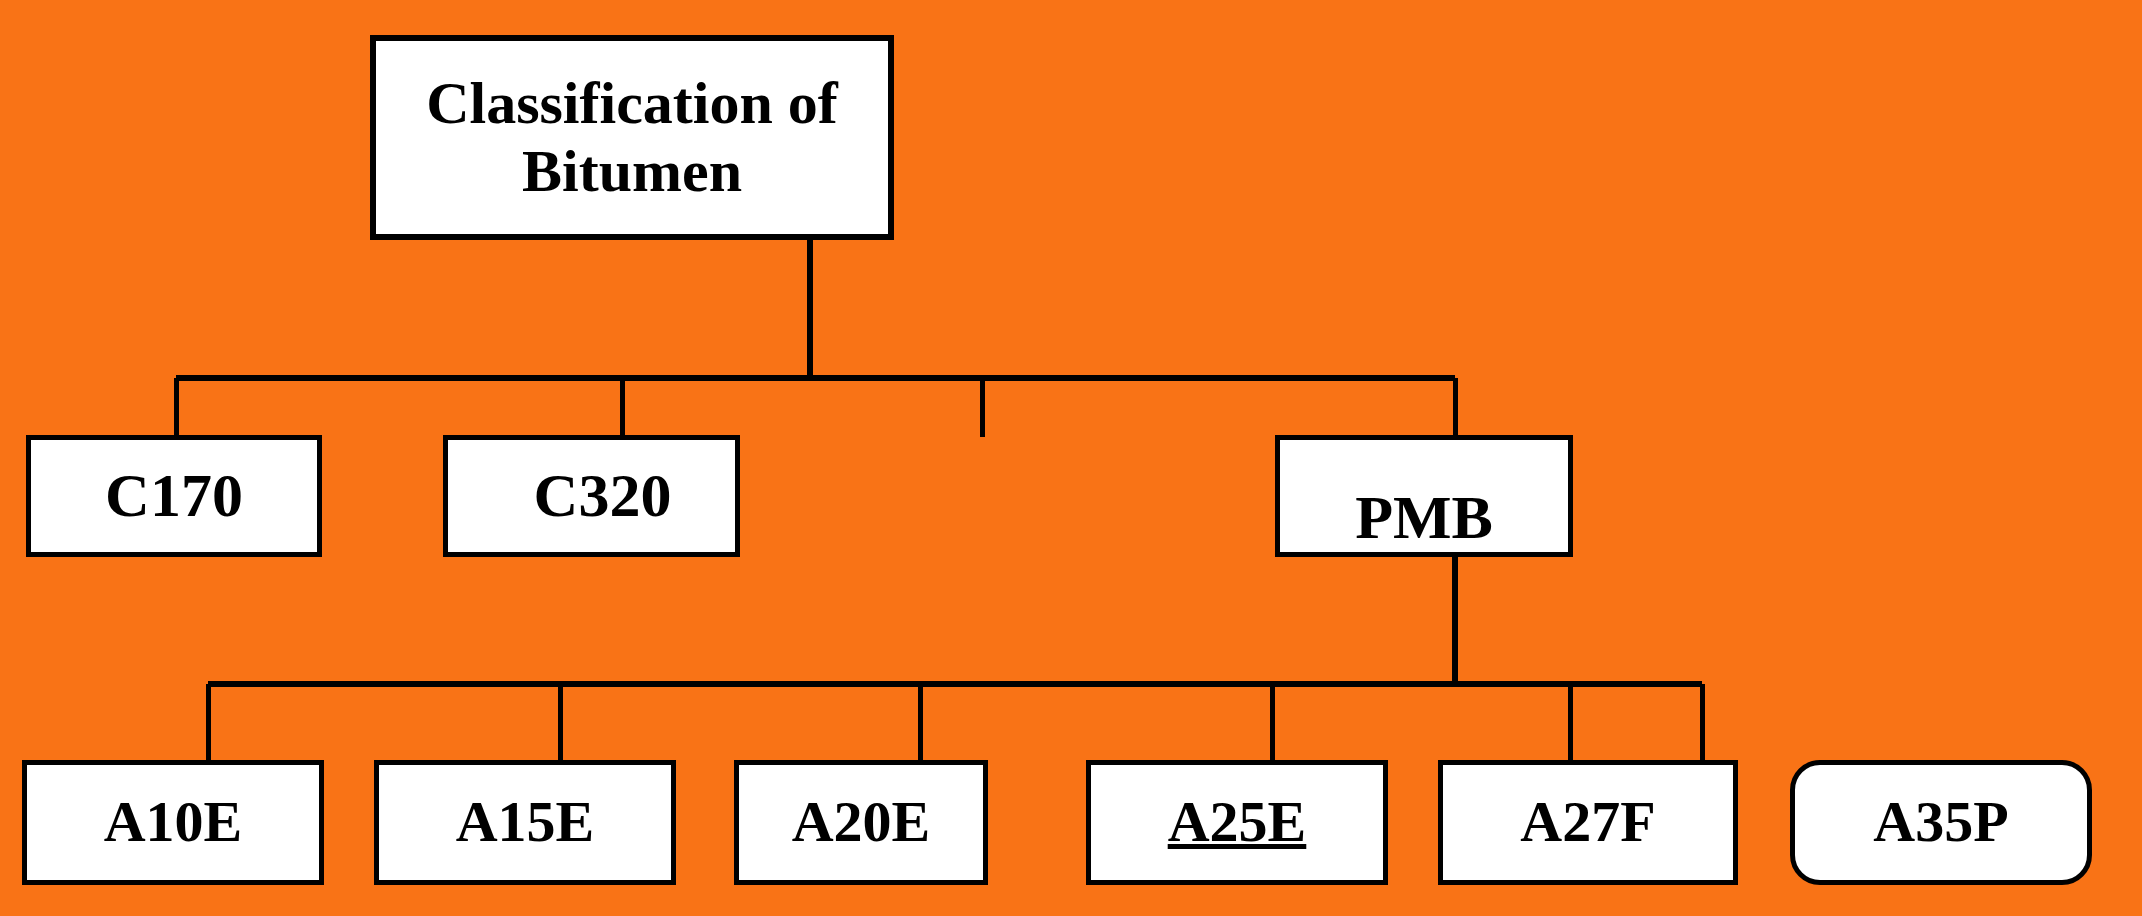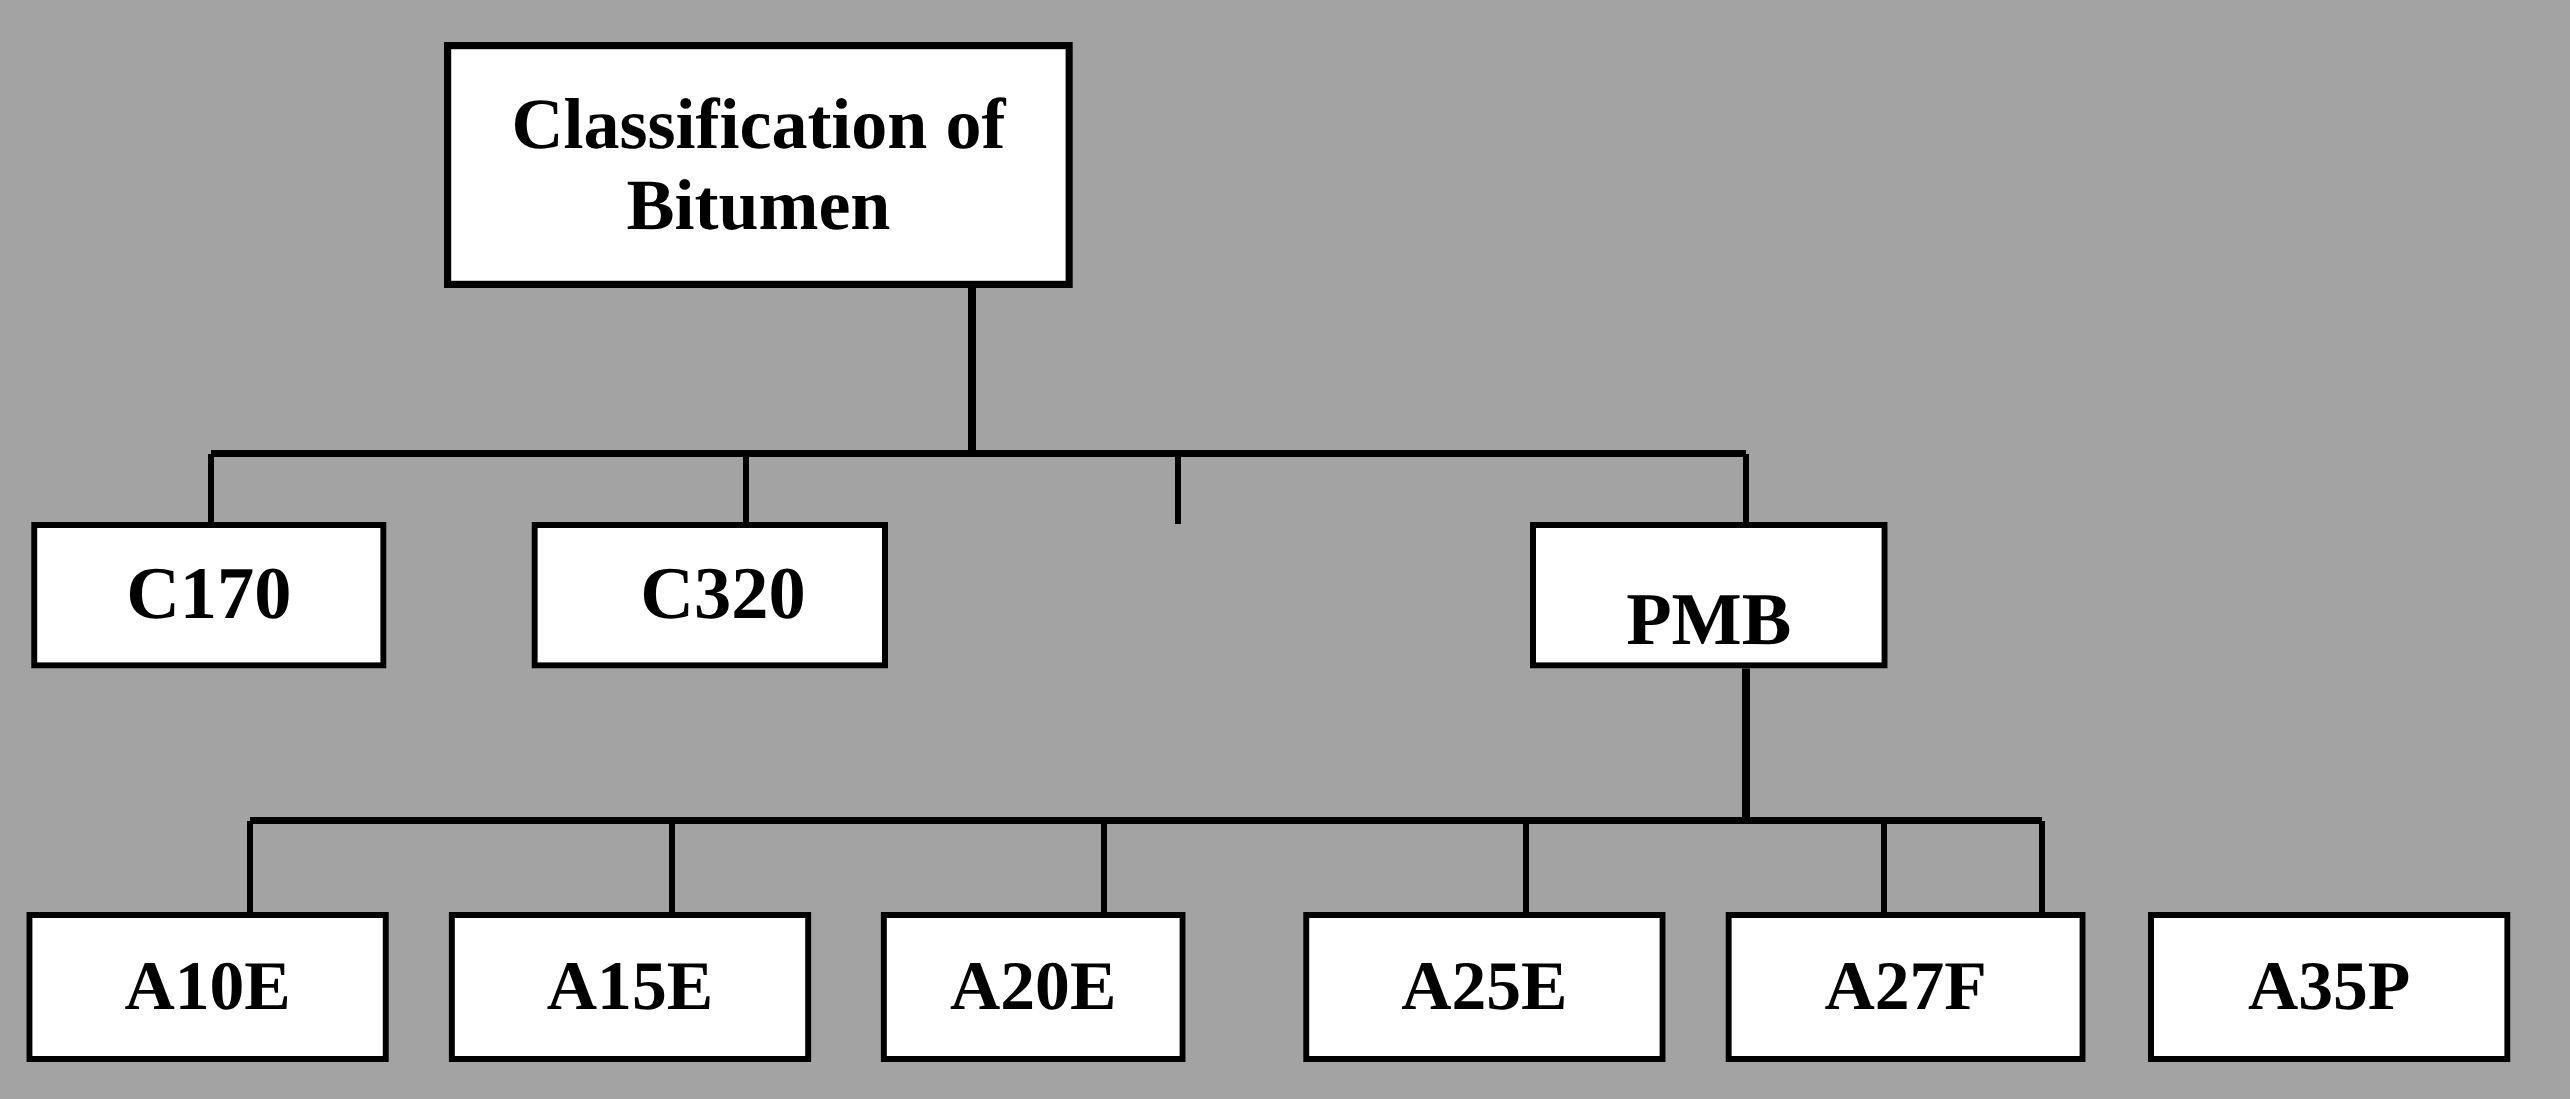--- a/index.html
+++ b/index.html
@@ -5,21 +5,21 @@
 <style>
   html, body {
     margin: 0;
     padding: 0;
     background: #ffffff;
   }
   #diagram-root {
     position: relative;
     width: 2142px;
     height: 916px;
-    background: #a3a3a3;
+    background: #f97316;
     font-family: "Liberation Serif", "DejaVu Serif", serif;
     overflow: hidden;
   }
   #diagram-svg {
     position: absolute;
     left: 0;
     top: 0;
     width: 2142px;
     height: 916px;
   }
@@ -118,23 +118,23 @@
 
   <div class="node-box lvl2-box" style="left:22px;width:302px;">
     <span class="node-label">A10E</span>
   </div>
   <div class="node-box lvl2-box" style="left:374px;width:302px;">
     <span class="node-label">A15E</span>
   </div>
   <div class="node-box lvl2-box" style="left:734px;width:254px;">
     <span class="node-label">A20E</span>
   </div>
-  <div class="node-box lvl2-box" style="left:1086px;width:302px;">
+  <div class="node-box lvl2-box" style="left:1086px;width:302px;text-decoration:underline;">
     <span class="node-label">A25E</span>
   </div>
   <div class="node-box lvl2-box" style="left:1438px;width:300px;">
     <span class="node-label">A27F</span>
   </div>
-  <div class="node-box lvl2-box" style="left:1790px;width:302px;">
+  <div class="node-box lvl2-box" style="left:1790px;width:302px;border-radius:30px;">
     <span class="node-label">A35P</span>
   </div>
 
 </div>
 
 </body></html>

